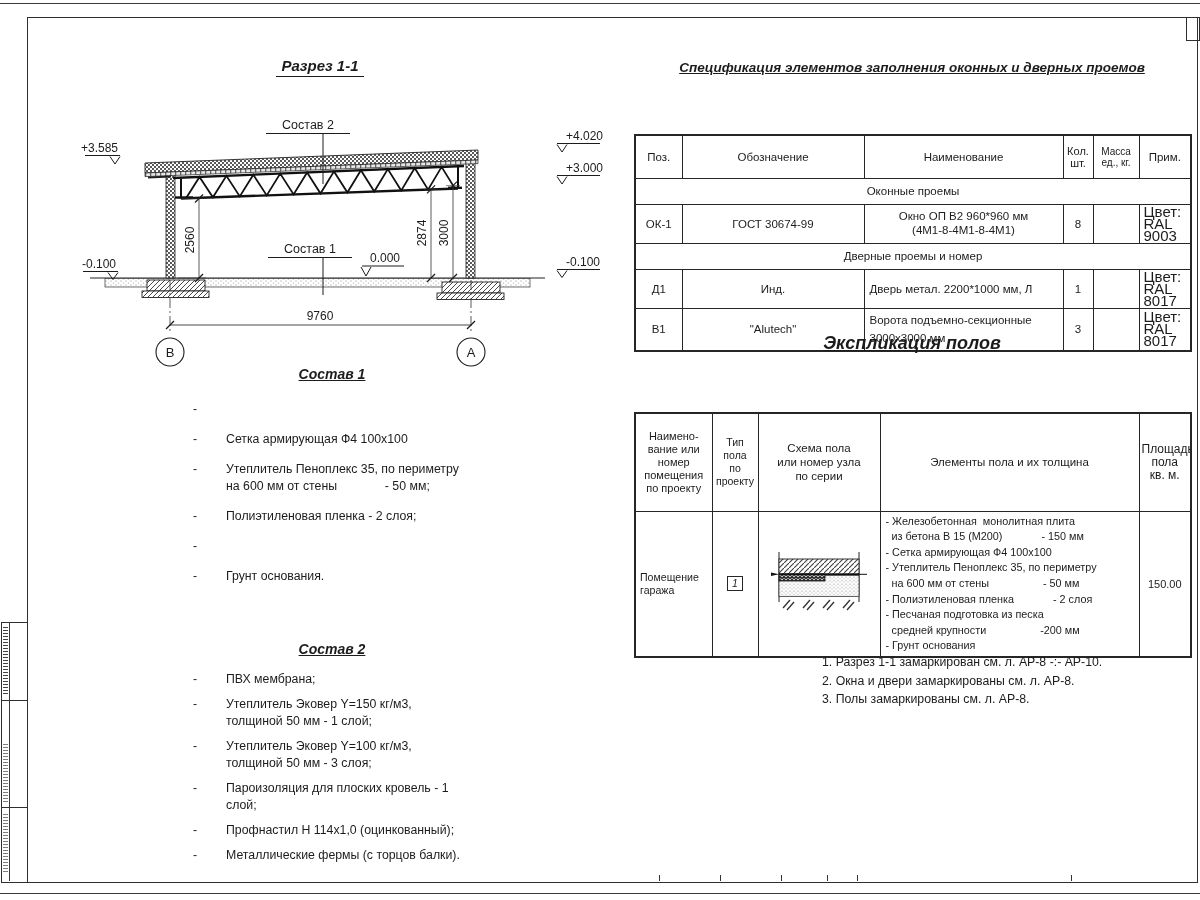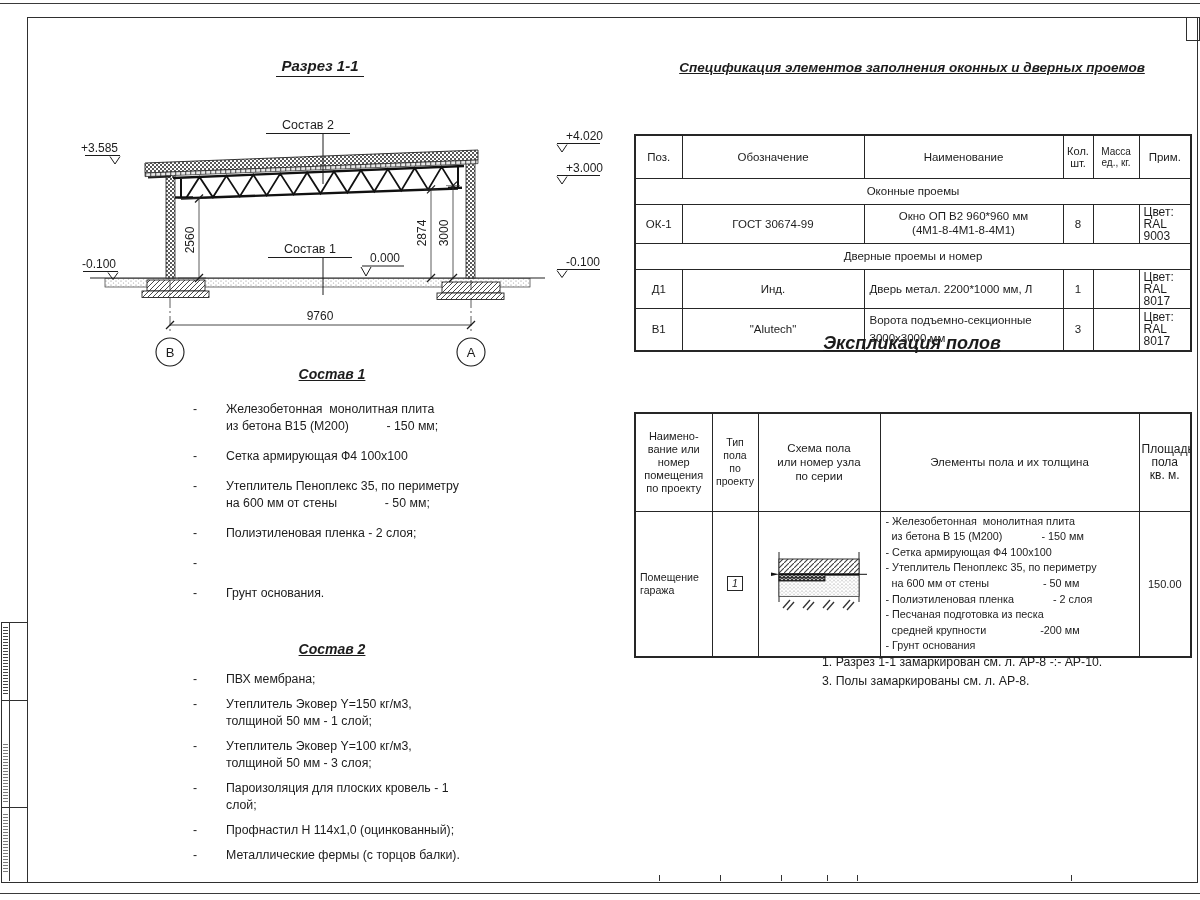--- a/index.html
+++ b/index.html
@@ -15,21 +15,21 @@
   .btick{position:absolute;width:1px;height:6px;background:#333;top:875px;}
   
   .gtitle{font-style:italic;font-weight:bold;text-decoration:underline;white-space:nowrap;}
   
   table{border-collapse:collapse;table-layout:fixed;}
   td{border:1px solid #262626;font-size:11.5px;text-align:center;vertical-align:middle;
      padding:1px 2px;overflow:hidden;}
   .pre{white-space:pre-line;}
   .prew{white-space:pre-wrap;}
   #spec-table,#floor-table{position:absolute;border:2px solid #262626;margin-top:24px;}
-  .note-cell{font-size:12px;text-align:left;line-height:12px;padding-left:4px;}
+  .note-cell{font-size:15px;text-align:left;line-height:12px;padding-left:4px;}
   .left-cell{text-align:left;padding-left:5px;}
   .elements-cell{font-size:10.8px;text-align:left;line-height:15.6px;padding:2px 2px 2px 5px;}
   .room-cell{font-size:10.6px;text-align:left;padding-left:4px;line-height:13px;}
   .type-chip{display:inline-block;border:1px solid #262626;font-style:italic;
              font-size:10.5px;padding:0 4px;line-height:13px;}
   
   .sostav{position:absolute;left:185px;width:294px;}
   .s-item{display:flex;font-size:12.3px;line-height:17px;}
   .s-dash{flex:0 0 33px;padding-left:8px;}
   .s-text{white-space:pre-wrap;}
@@ -336,29 +336,28 @@
 - Песчаная подготовка из песка
   средней крупности                  -200 мм
 - Грунт основания</td>
       <td style="font-size:11px">150.00</td>
     </tr>
   </tbody>
     </table>
 
   <div id="notes">
     <div>1. Разрез 1-1 замаркирован см. л. АР-8 -:- АР-10.</div>
+    <div>2. Окна и двери замаркированы см. л. АР-8.</div>
     <div>3. Полы замаркированы см. л. АР-8.</div>
   </div>
 
   <div class="sostav" style="top:366px;">
     <div class="gtitle" style="text-align:center;font-size:14px;margin-bottom:19px;">Состав 1</div>
     <div class="s-item" style="margin-bottom:13px">
       <span class="s-dash">-</span>
-      <span class="s-text">Железобетонная  монолитная плита
-из бетона В15 (М200)           - 150 мм;</span>
     </div>
     <div class="s-item" style="margin-bottom:13px">
       <span class="s-dash">-</span>
       <span class="s-text">Сетка армирующая Ф4 100х100</span>
     </div>
     <div class="s-item" style="margin-bottom:13px">
       <span class="s-dash">-</span>
       <span class="s-text">Утеплитель Пеноплекс 35, по периметру
 на 600 мм от стены              - 50 мм;</span>
     </div>

